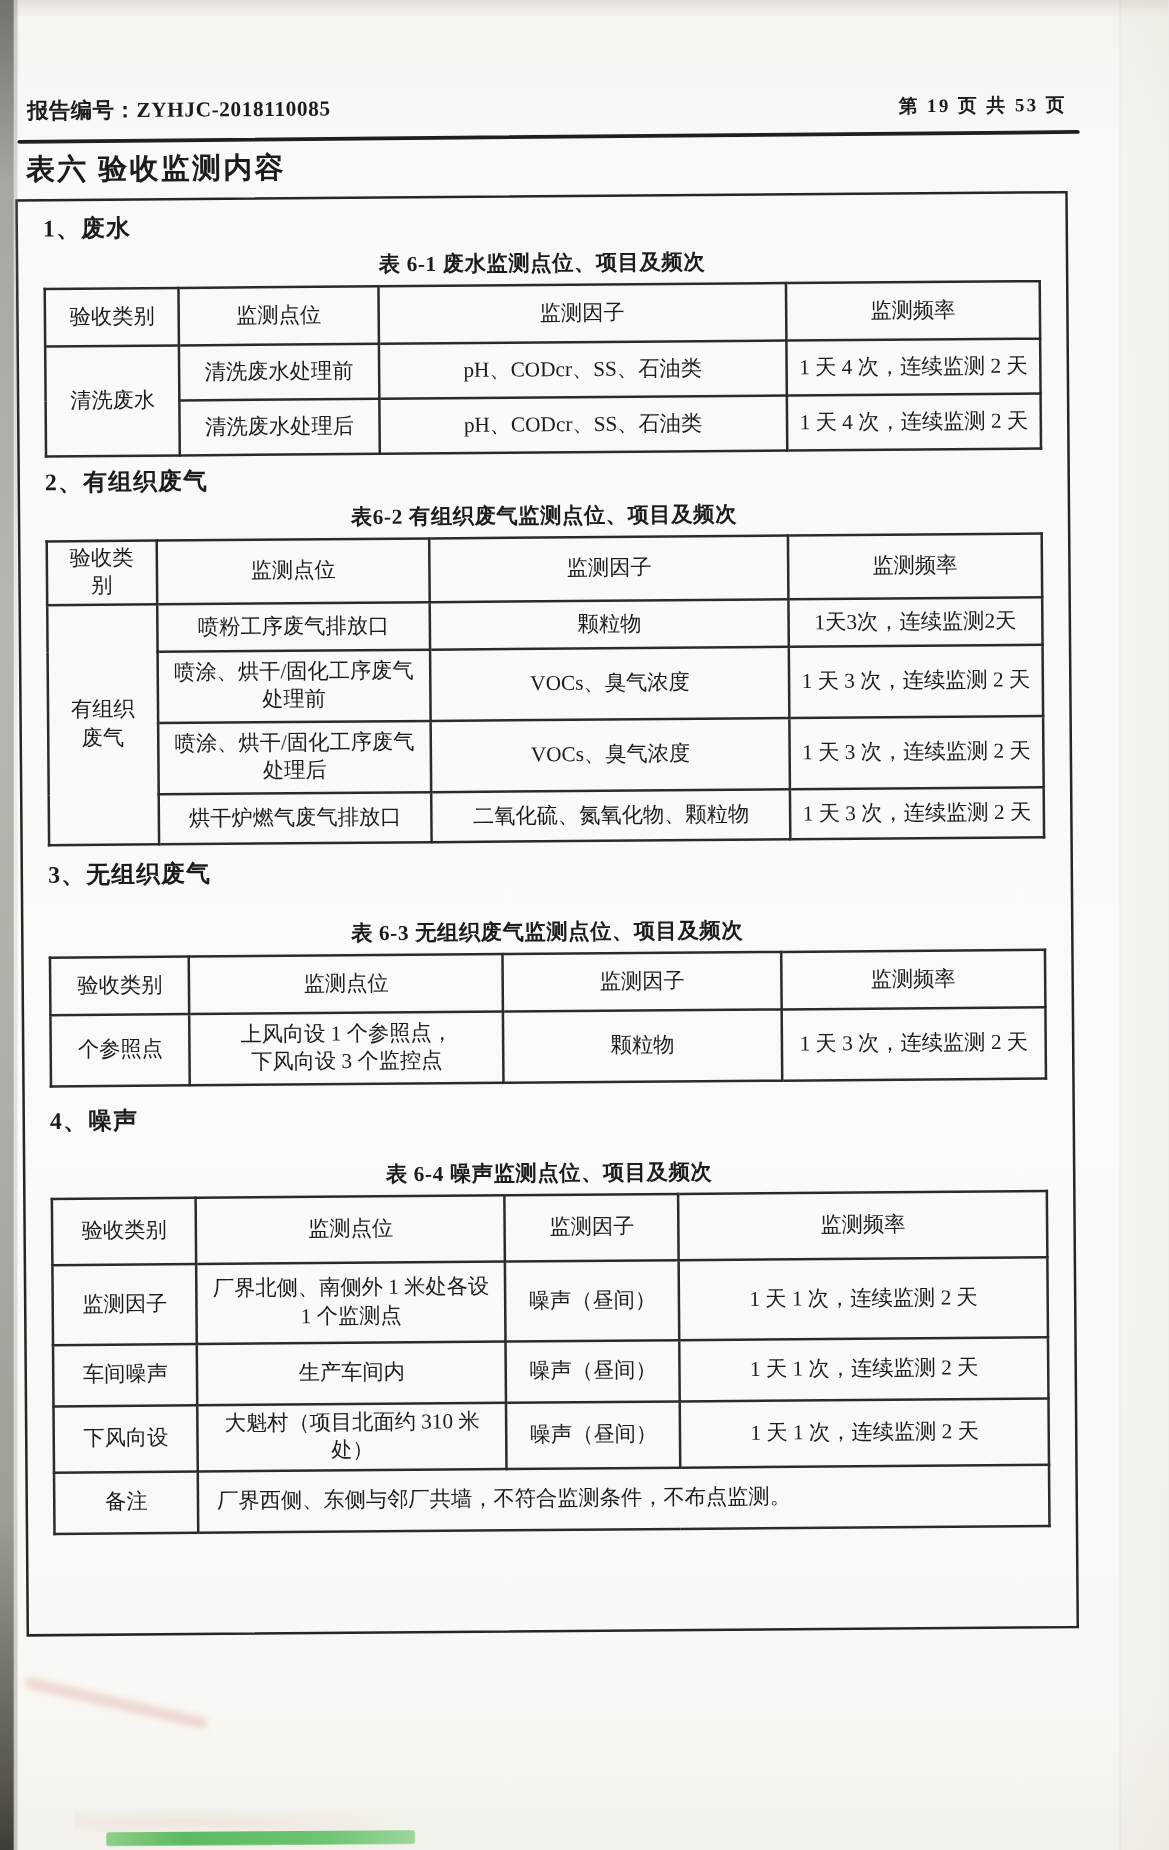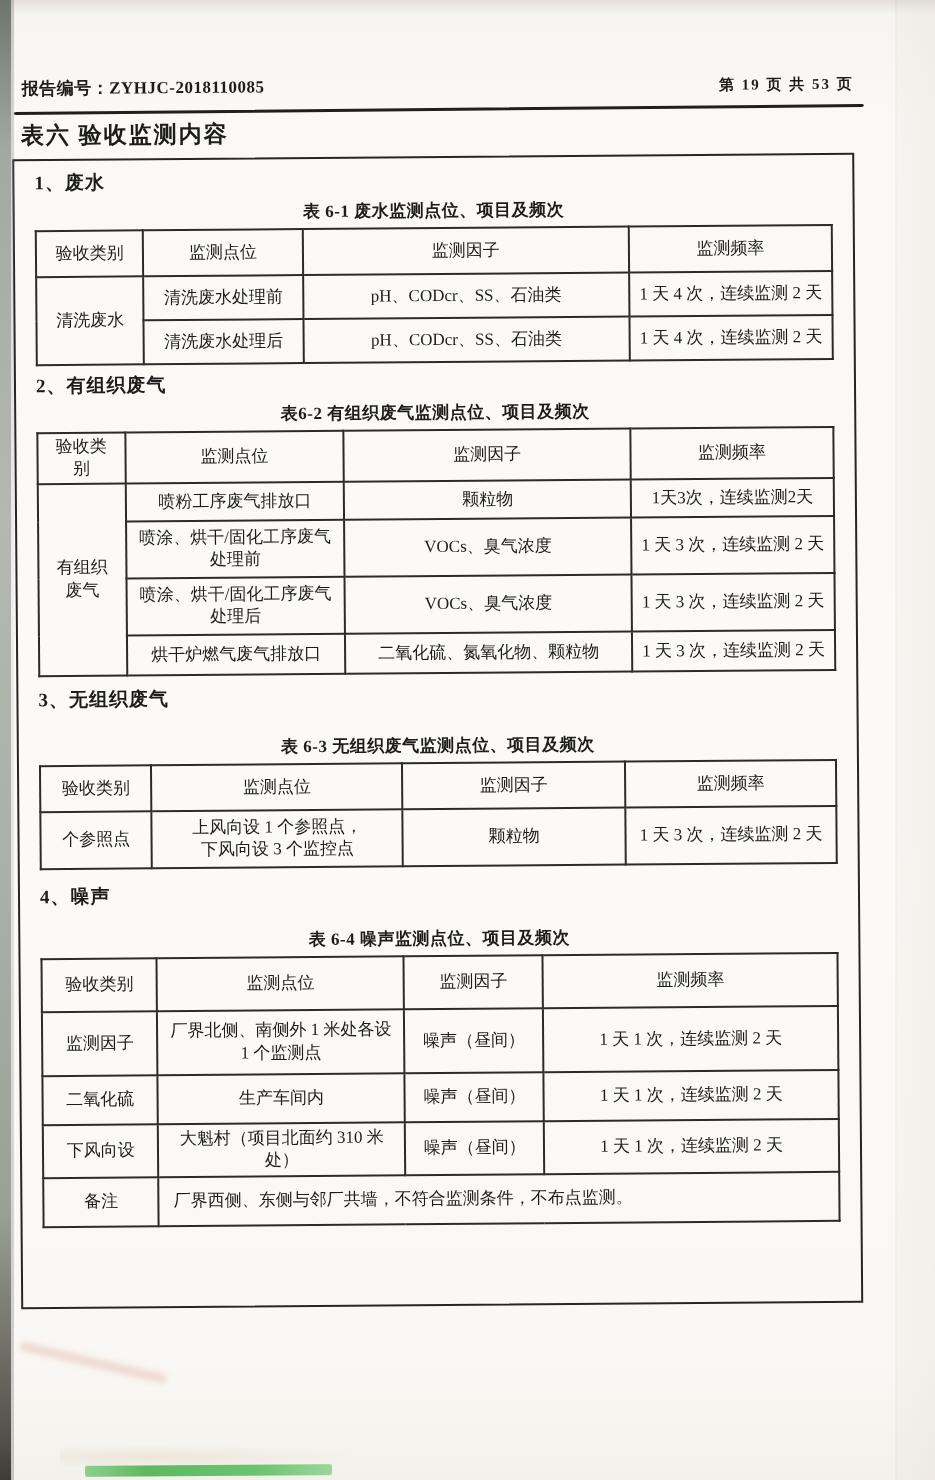--- a/index.html
+++ b/index.html
@@ -194,21 +194,21 @@
           <th>监测频率</th>
         </tr>
         <tr class="r1">
           <td>监测因子</td>
           <td>厂界北侧、南侧外 1 米处各设
 1 个监测点</td>
           <td>噪声（昼间）</td>
           <td>1 天 1 次，连续监测 2 天</td>
         </tr>
         <tr class="r2">
-          <td>二氧化硫</td>
+          <td>车间噪声</td>
           <td>生产车间内</td>
           <td>噪声（昼间）</td>
           <td>1 天 1 次，连续监测 2 天</td>
         </tr>
         <tr class="r3">
           <td>下风向设</td>
           <td>大魁村（项目北面约 310 米处）</td>
           <td>噪声（昼间）</td>
           <td>1 天 1 次，连续监测 2 天</td>
         </tr>

